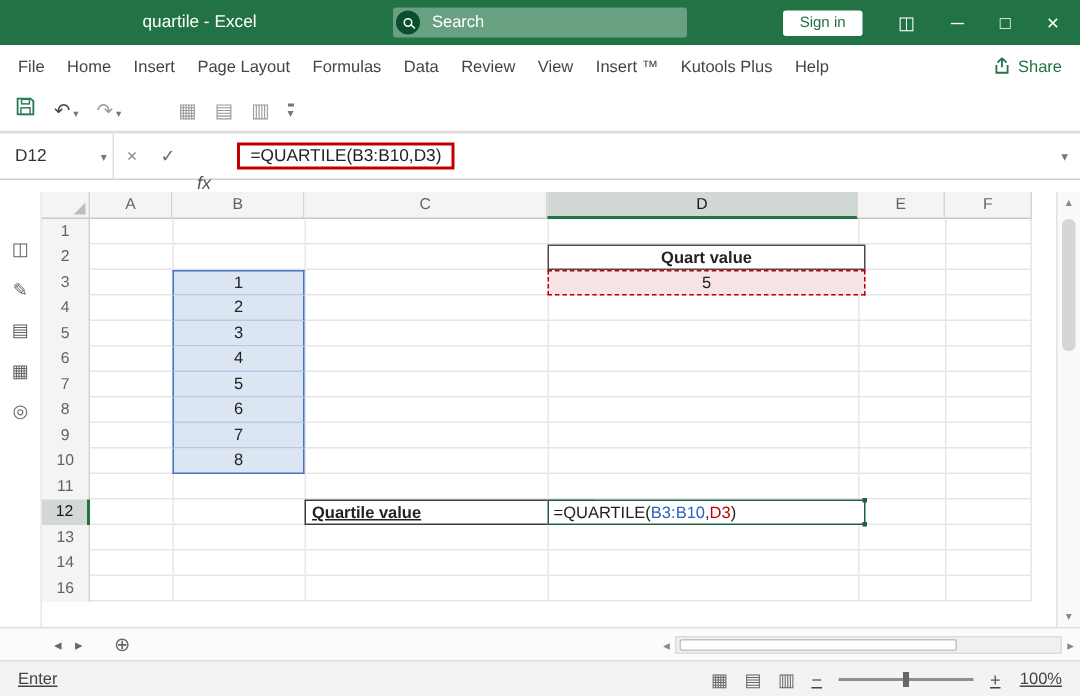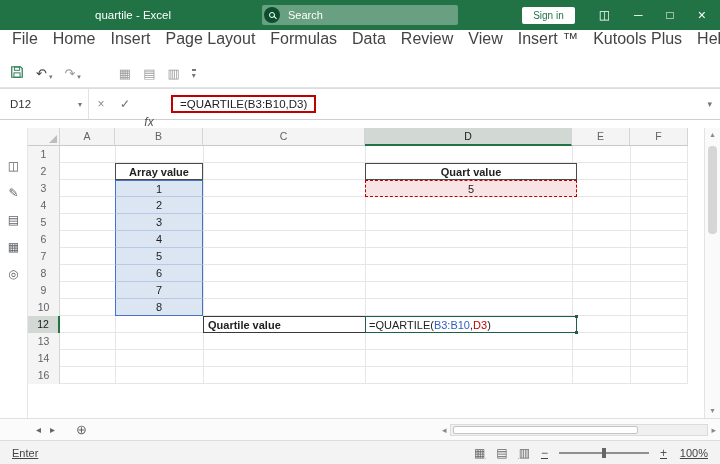--- a/index.html
+++ b/index.html
@@ -13,36 +13,36 @@
   .search-badge { width:16px; height:16px; margin-left:2px; border-radius:50%; background:#0b4e2d; display:flex; align-items:center; justify-content:center; }
   .mag { width:6px; height:6px; border:1.4px solid #fff; border-radius:50%; position:relative; display:inline-block; }
   .mag::after { content:""; position:absolute; width:4px; height:1.4px; background:#fff; transform:rotate(45deg); right:-3px; bottom:-1px; }
   .tb-search-label { font-size:11px; color:#fff; }
   .tb-right { margin-left:auto; display:flex; align-items:center; gap:24px; padding-right:14px; }
   .signin { background:#fff; color:#217346; font-size:10px; padding:3px 11px; border-radius:2px; cursor:pointer;margin-left:11px; }
   .tb-ic { font-size:12px; color:#fff; cursor:pointer; line-height:1; }
   .tb-close { font-size:14px; }
 
   
-  .menubar { height:30px; background:#fff; display:flex; align-items:flex-start; gap:15px; padding:0 12px; font-size:16px; color:#444; }
+  .menubar { height:30px; background:#fff; display:flex; align-items:center; gap:15px; padding:0 12px; font-size:11px; color:#444; }
   .rtab { cursor:pointer; white-space:nowrap; }
   .share-btn { margin-left:auto; display:flex; align-items:center; gap:5px; color:#217346; cursor:pointer; }
 
   
   .qat { height:28px; background:#fff; border-bottom:1px solid #e3e3e3; display:flex; align-items:center; gap:12px; padding:0 10px; }
   .qat-group { display:flex; align-items:flex-end; gap:2px; cursor:pointer; }
   .qat-ic { font-size:13px; color:#444; line-height:1; }
   .qat-ic.dim { color:#9a9a9a; }
   .dd-tiny { font-size:7px; color:#777; line-height:1; }
   .qat-gap { width:14px; }
   .more-ic { display:inline-block; border-top:2px solid #777; color:#777; font-size:8px; line-height:7px; padding-top:1px; cursor:pointer; }
 
   
   .formulabar { height:32px; background:#fff; border-top:1px solid #ddd; border-bottom:1px solid #cfcfcf; display:flex; align-items:center; }
-  .name-box { width:89px; height:100%; display:flex; align-items:center; padding-left:10px; font-size:11.5px; color:#333; border-right:1px solid #e2e2e2; cursor:pointer;gap:36px; }
+  .name-box { width:76px; height:100%; display:flex; align-items:center; padding-left:10px; font-size:11.5px; color:#333; border-right:1px solid #e2e2e2; cursor:pointer;gap:36px; }
   .name-dd { margin-left:auto; padding-right:6px; font-size:8px; color:#777; }
   .fb-btn { width:24px; text-align:center; font-size:12px; color:#8a8a8a; cursor:pointer; }
   .fb-confirm { color:#6d6d6d; }
   .fb-fx { font-style:italic; color:#555; font-size:12px;margin-top:35px; }
   .formula-area { flex:1; display:flex; align-items:center; }
   .red-box { display:inline-block; margin-left:10px; border:2px solid #c00000; padding:1px 7px; font-size:11.5px; color:#222; white-space:nowrap; }
   .fb-chevron { margin-left:auto; padding-right:8px; font-size:9px; color:#777; cursor:pointer; }
 
   .spacer { height:8px; background:#fff; }
 
@@ -69,21 +69,21 @@
   .row { position:relative; height:17px; border-bottom:1px solid #e6e6e6; background-image:
       linear-gradient(#e6e6e6,#e6e6e6),linear-gradient(#e6e6e6,#e6e6e6),linear-gradient(#e6e6e6,#e6e6e6),
       linear-gradient(#e6e6e6,#e6e6e6),linear-gradient(#e6e6e6,#e6e6e6),linear-gradient(#e6e6e6,#e6e6e6);
     background-position:87px 0,175px 0,337px 0,544px 0,602px 0,659px 0;
     background-size:1px 100%; background-repeat:no-repeat; }
   .rh { position:absolute; left:0; top:0; width:32px; height:17px; background:#f4f4f4; border-right:1px solid #d4d4d4; font-size:10.5px; color:#5f6368; text-align:center; line-height:16px; cursor:pointer; }
   .rh.sel { background:#d2d9d5; border-right:2px solid #217346; color:#1a1a1a; }
 
   .acell { position:absolute; top:0; height:17px; font-size:11px; line-height:16px; text-align:center; color:#222; cursor:cell; }
   .cb { left:87px; width:88px; }
-  .cc { left:175px; width:193px; }
+  .cc { left:175px; width:193px;text-decoration:underline; }
   .cd { left:337px; width:212px; }
   .boxed { border:1px solid #4a4a4a; background:#fff; font-weight:bold; }
   .blue { background:#dce6f2; border-left:1px solid #4472c4; border-right:1px solid #4472c4; border-bottom:1px solid #b7c9e6; }
   .blue-first { border-top:1px solid #4472c4; }
   .blue-last { border-bottom:1px solid #4472c4; }
   .red-cell { background:#f8e4e4; border:1px dashed #c00000; }
   .result-box { border:1px solid #3a3a3a; background:#fff; font-weight:bold; text-align:left; padding-left:4px; }
   .edit-cell { border:1px solid #1f5f43; background:#fff; text-align:left; padding-left:3px; white-space:nowrap; }
   .edit-cell::before { content:""; position:absolute; right:-2px; top:-2px; width:3px; height:3px; background:#1f5f43; }
   .edit-cell::after { content:""; position:absolute; right:-2px; bottom:-2px; width:3px; height:3px; background:#1f5f43; }
@@ -209,21 +209,20 @@
         <div class="hc hE">E</div>
         <div class="hc hF">F</div>
       </div>
 
       <div class="row">
           <div class="rh">1</div>
         </div>
 
       <div class="row">
         <div class="rh">2</div>
-        <div class="acell cb boxed">Array value</div>
         <div class="acell cd boxed">Quart value</div>
       </div>
 
       <div class="row">
         <div class="rh">3</div>
         <div class="acell cb blue blue-first">1</div>
         <div class="acell cd red-cell">5</div>
       </div>
 
       <div class="row">
@@ -254,20 +253,23 @@
       <div class="row">
         <div class="rh">9</div>
         <div class="acell cb blue">7</div>
       </div>
 
       <div class="row">
         <div class="rh">10</div>
         <div class="acell cb blue blue-last">8</div>
       </div>
 
+      <div class="row">
+          <div class="rh">11</div>
+        </div>
 
       <div class="row">
         <div class="rh sel">12</div>
         <div class="acell cc result-box">Quartile value</div>
         <div class="acell cd edit-cell"><span>=QUARTILE(</span><span class="ref-blue">B3:B10</span><span>,</span><span class="ref-red">D3</span><span>)</span></div>
       </div>
 
       <div class="row">
           <div class="rh">13</div>
         </div>

